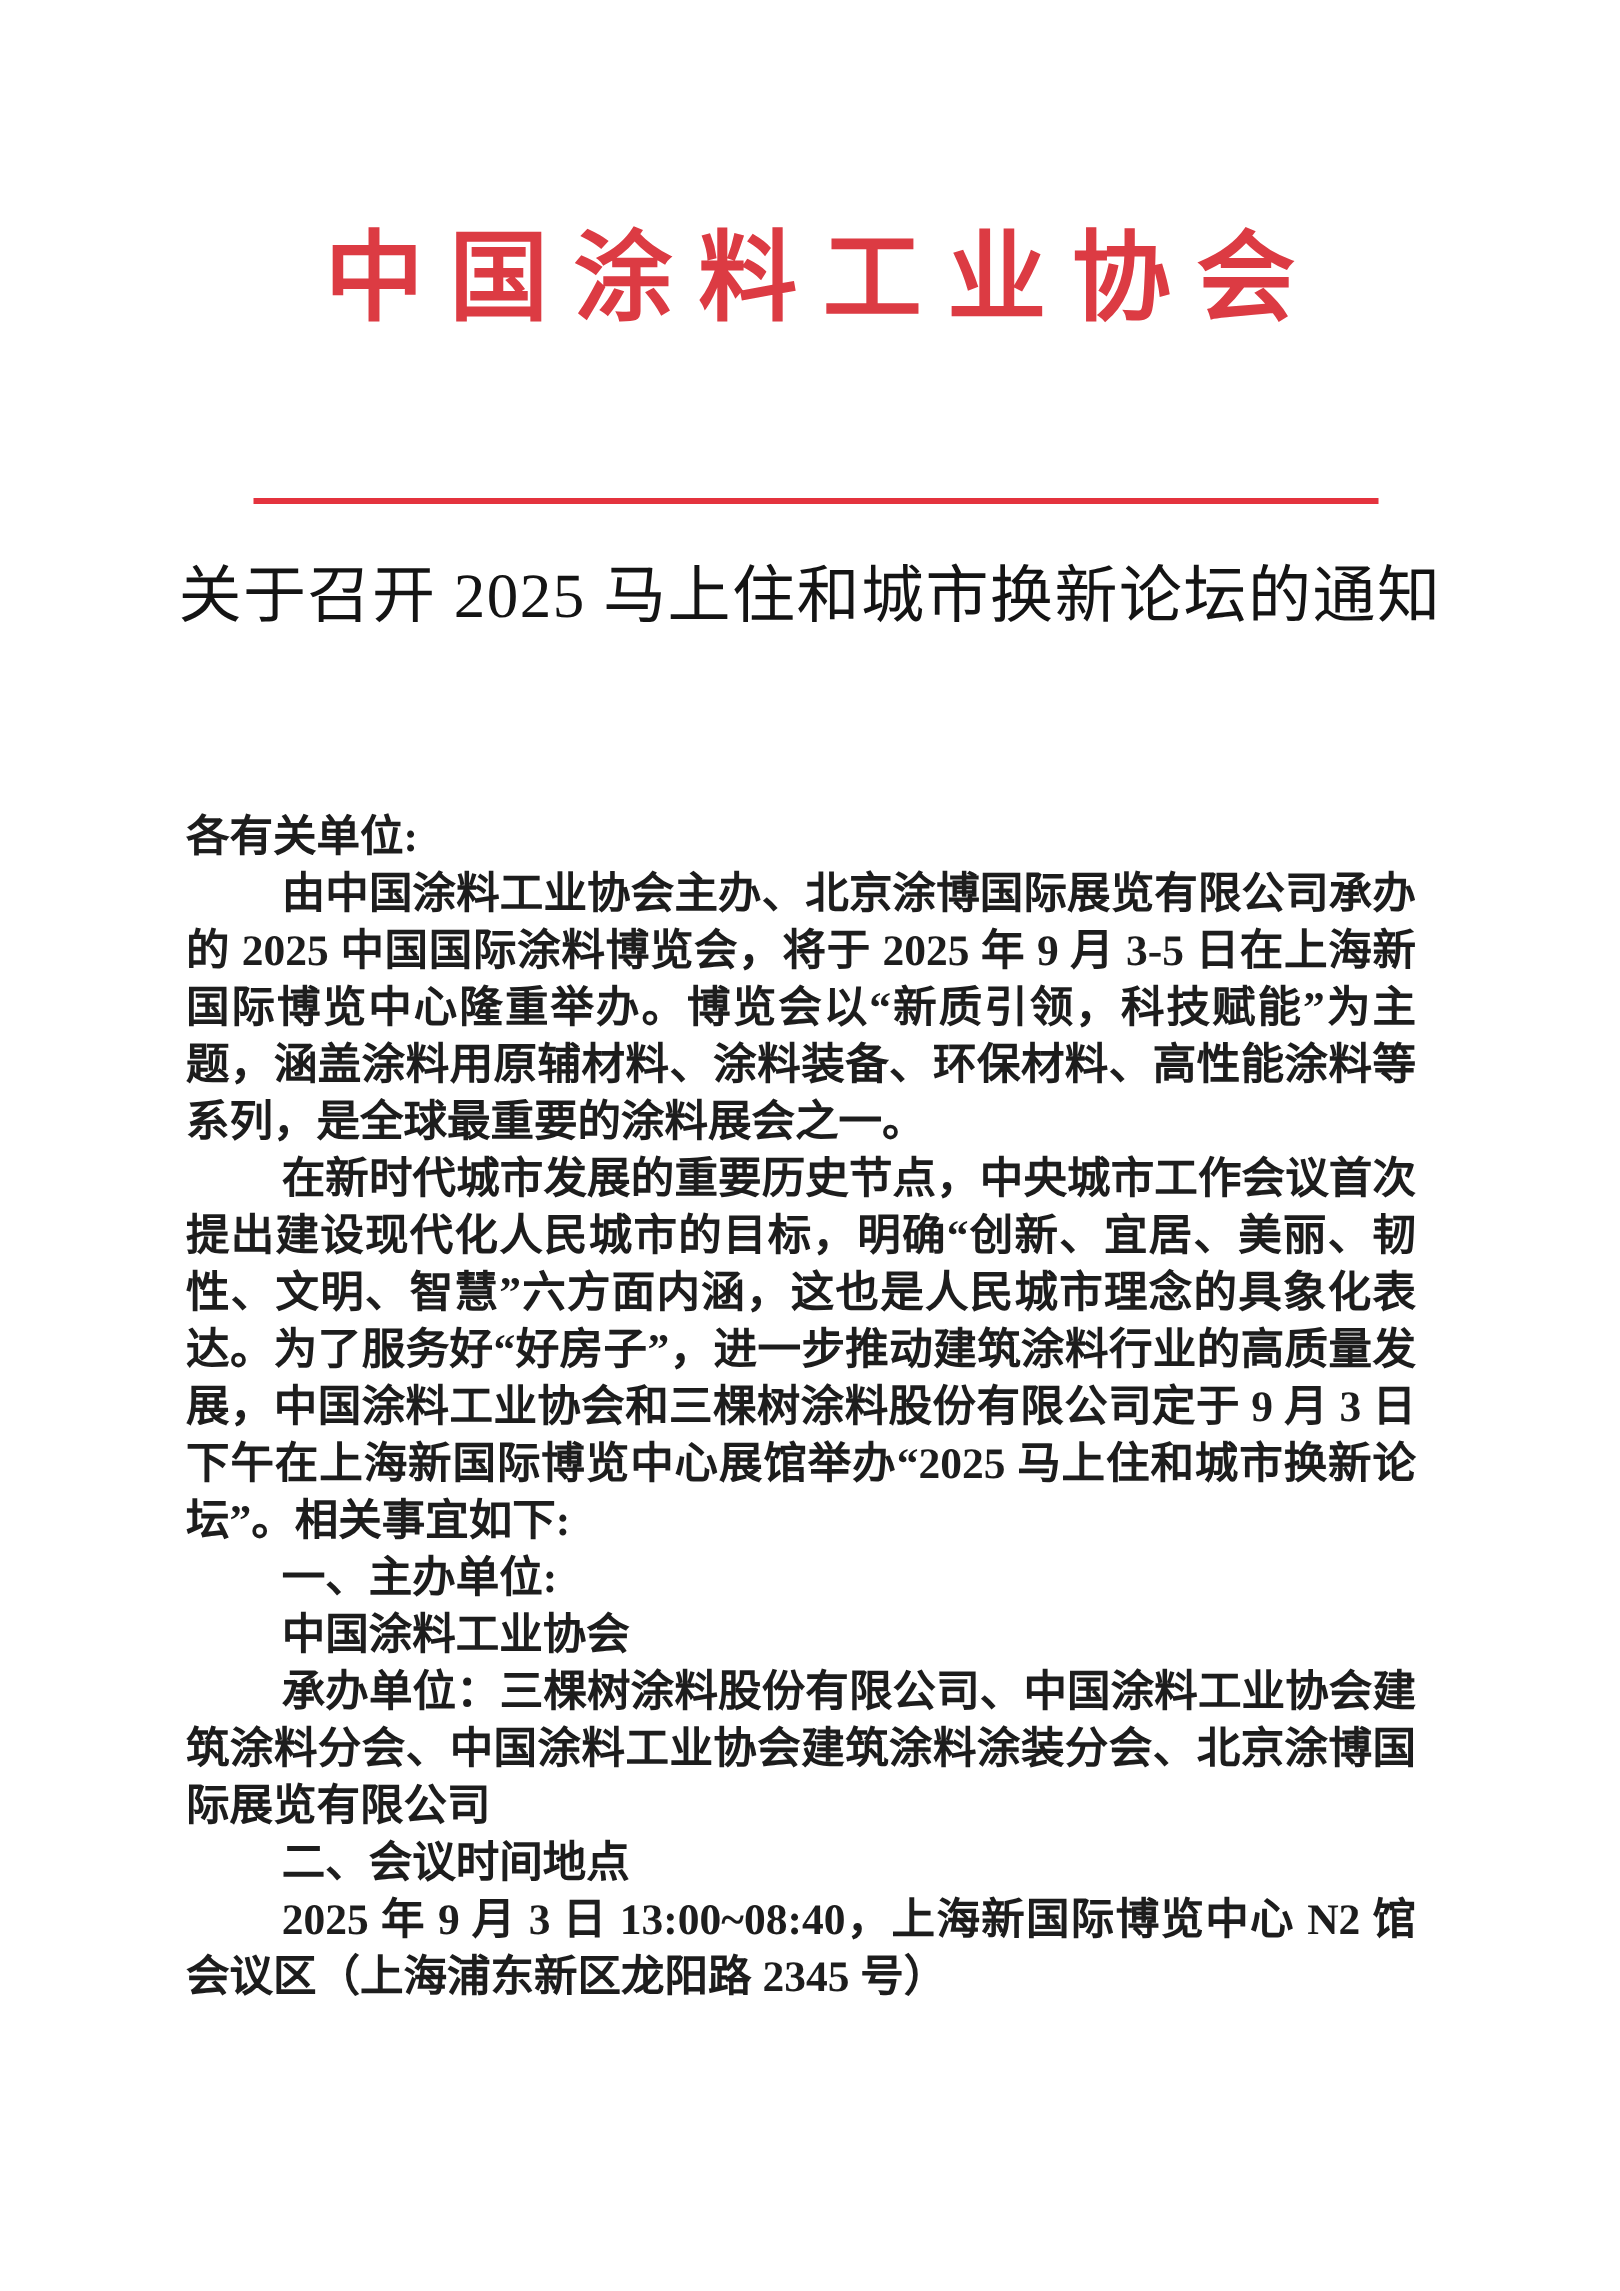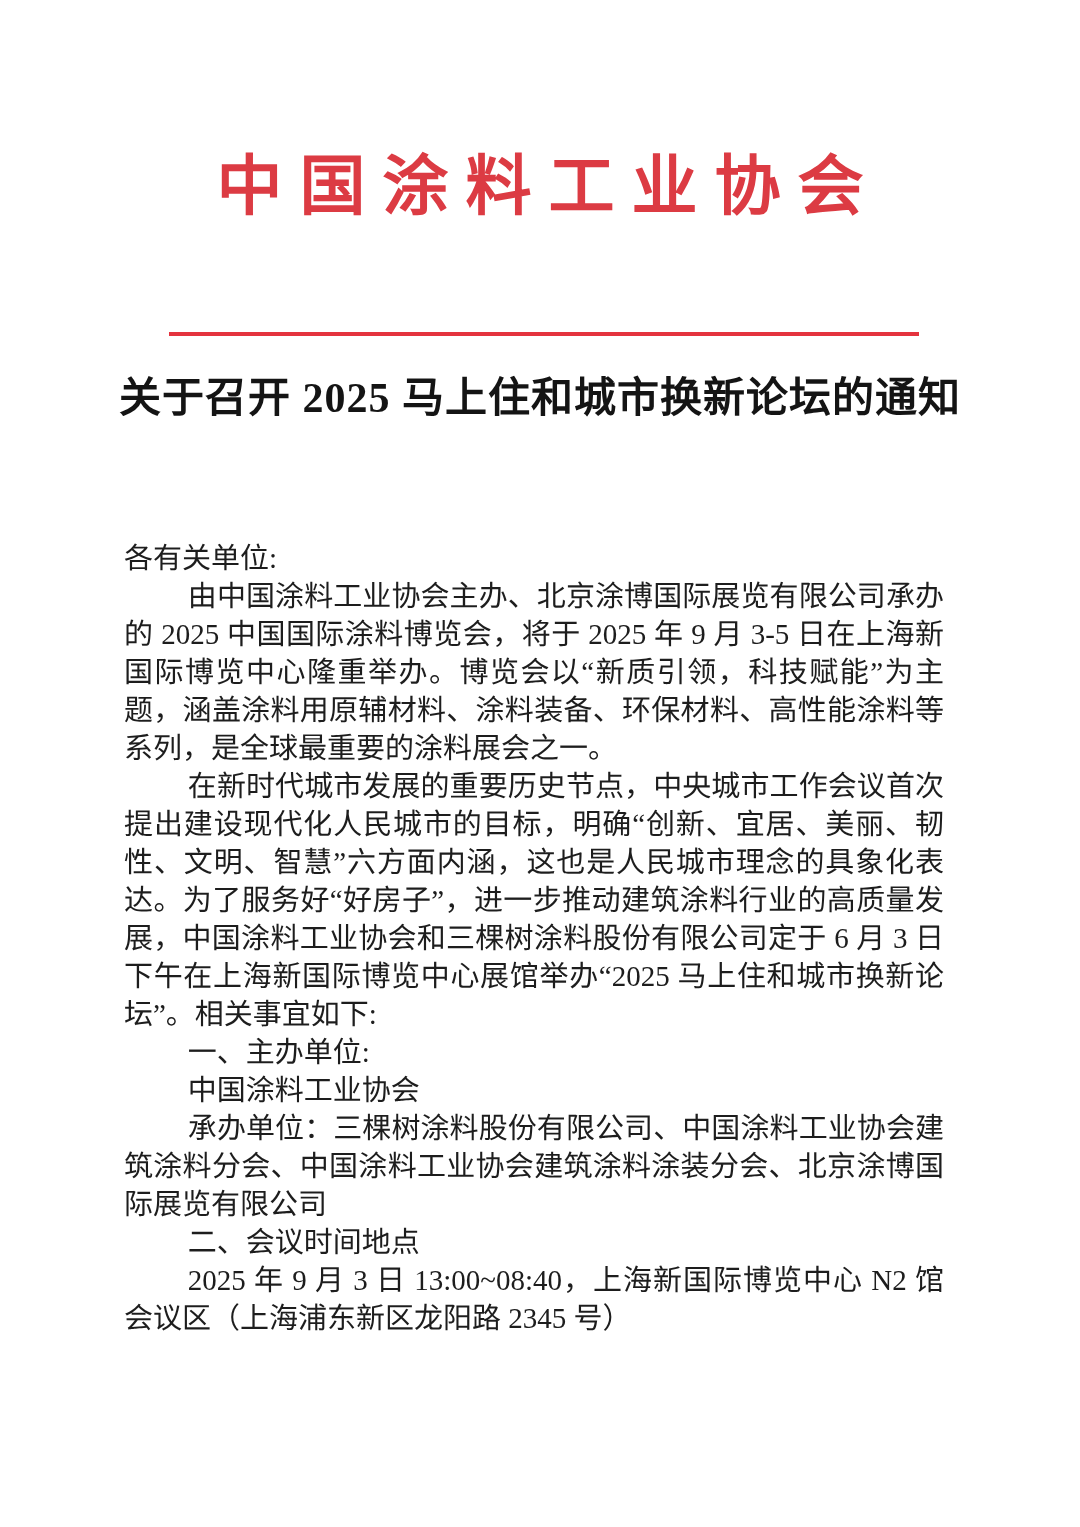--- a/index.html
+++ b/index.html
@@ -40,28 +40,29 @@
     width: 750px;
     height: 4px;
     background: var(--divider-red);
     margin: 103px 0 0 155px;
   }
   .doc-title {
     margin: 39px 0 0 0;
     text-align: center;
     font-size: 42px;
     line-height: 1.1;
-    font-weight: bold;
+    font-weight: normal;
     letter-spacing: 1px;
     color: #141414;
     white-space: nowrap;
   }
   .doc-body {
     width: 820px;
     margin: 118px 0 0 110px;
+    font-weight: bold;
   }
   .doc-body p {
     margin: 0;
     font-size: 29px;
     line-height: 38px;
     text-align: justify;
     text-justify: inter-ideograph;
     color: var(--body-text);
   }
   .doc-body p.indent {
@@ -78,21 +79,21 @@
   <div class="divider"></div>
 
   <h2 class="doc-title">关于召开 2025 马上住和城市换新论坛的通知</h2>
 
   <div class="doc-body">
 
     <p>各有关单位:</p>
 
     <p class="indent">由中国涂料工业协会主办、北京涂博国际展览有限公司承办的 2025 中国国际涂料博览会，将于 2025 年 9 月 3-5 日在上海新国际博览中心隆重举办。博览会以“新质引领，科技赋能”为主题，涵盖涂料用原辅材料、涂料装备、环保材料、高性能涂料等系列，是全球最重要的涂料展会之一。</p>
 
-    <p class="indent">在新时代城市发展的重要历史节点，中央城市工作会议首次提出建设现代化人民城市的目标，明确“创新、宜居、美丽、韧性、文明、智慧”六方面内涵，这也是人民城市理念的具象化表达。为了服务好“好房子”，进一步推动建筑涂料行业的高质量发展，中国涂料工业协会和三棵树涂料股份有限公司定于 6 月 3 日下午在上海新国际博览中心展馆举办“2025 马上住和城市换新论坛”。相关事宜如下:</p>
+    <p class="indent">在新时代城市发展的重要历史节点，中央城市工作会议首次提出建设现代化人民城市的目标，明确“创新、宜居、美丽、韧性、文明、智慧”六方面内涵，这也是人民城市理念的具象化表达。为了服务好“好房子”，进一步推动建筑涂料行业的高质量发展，中国涂料工业协会和三棵树涂料股份有限公司定于 9 月 3 日下午在上海新国际博览中心展馆举办“2025 马上住和城市换新论坛”。相关事宜如下:</p>
 
     <p class="indent">一、主办单位:</p>
 
     <p class="indent">中国涂料工业协会</p>
 
     <p class="indent">承办单位：三棵树涂料股份有限公司、中国涂料工业协会建筑涂料分会、中国涂料工业协会建筑涂料涂装分会、北京涂博国际展览有限公司</p>
 
     <p class="indent">二、会议时间地点</p>
 
     <p class="indent">2025 年 9 月 3 日 13:00~08:40，上海新国际博览中心 N2 馆会议区（上海浦东新区龙阳路 2345 号）</p>

